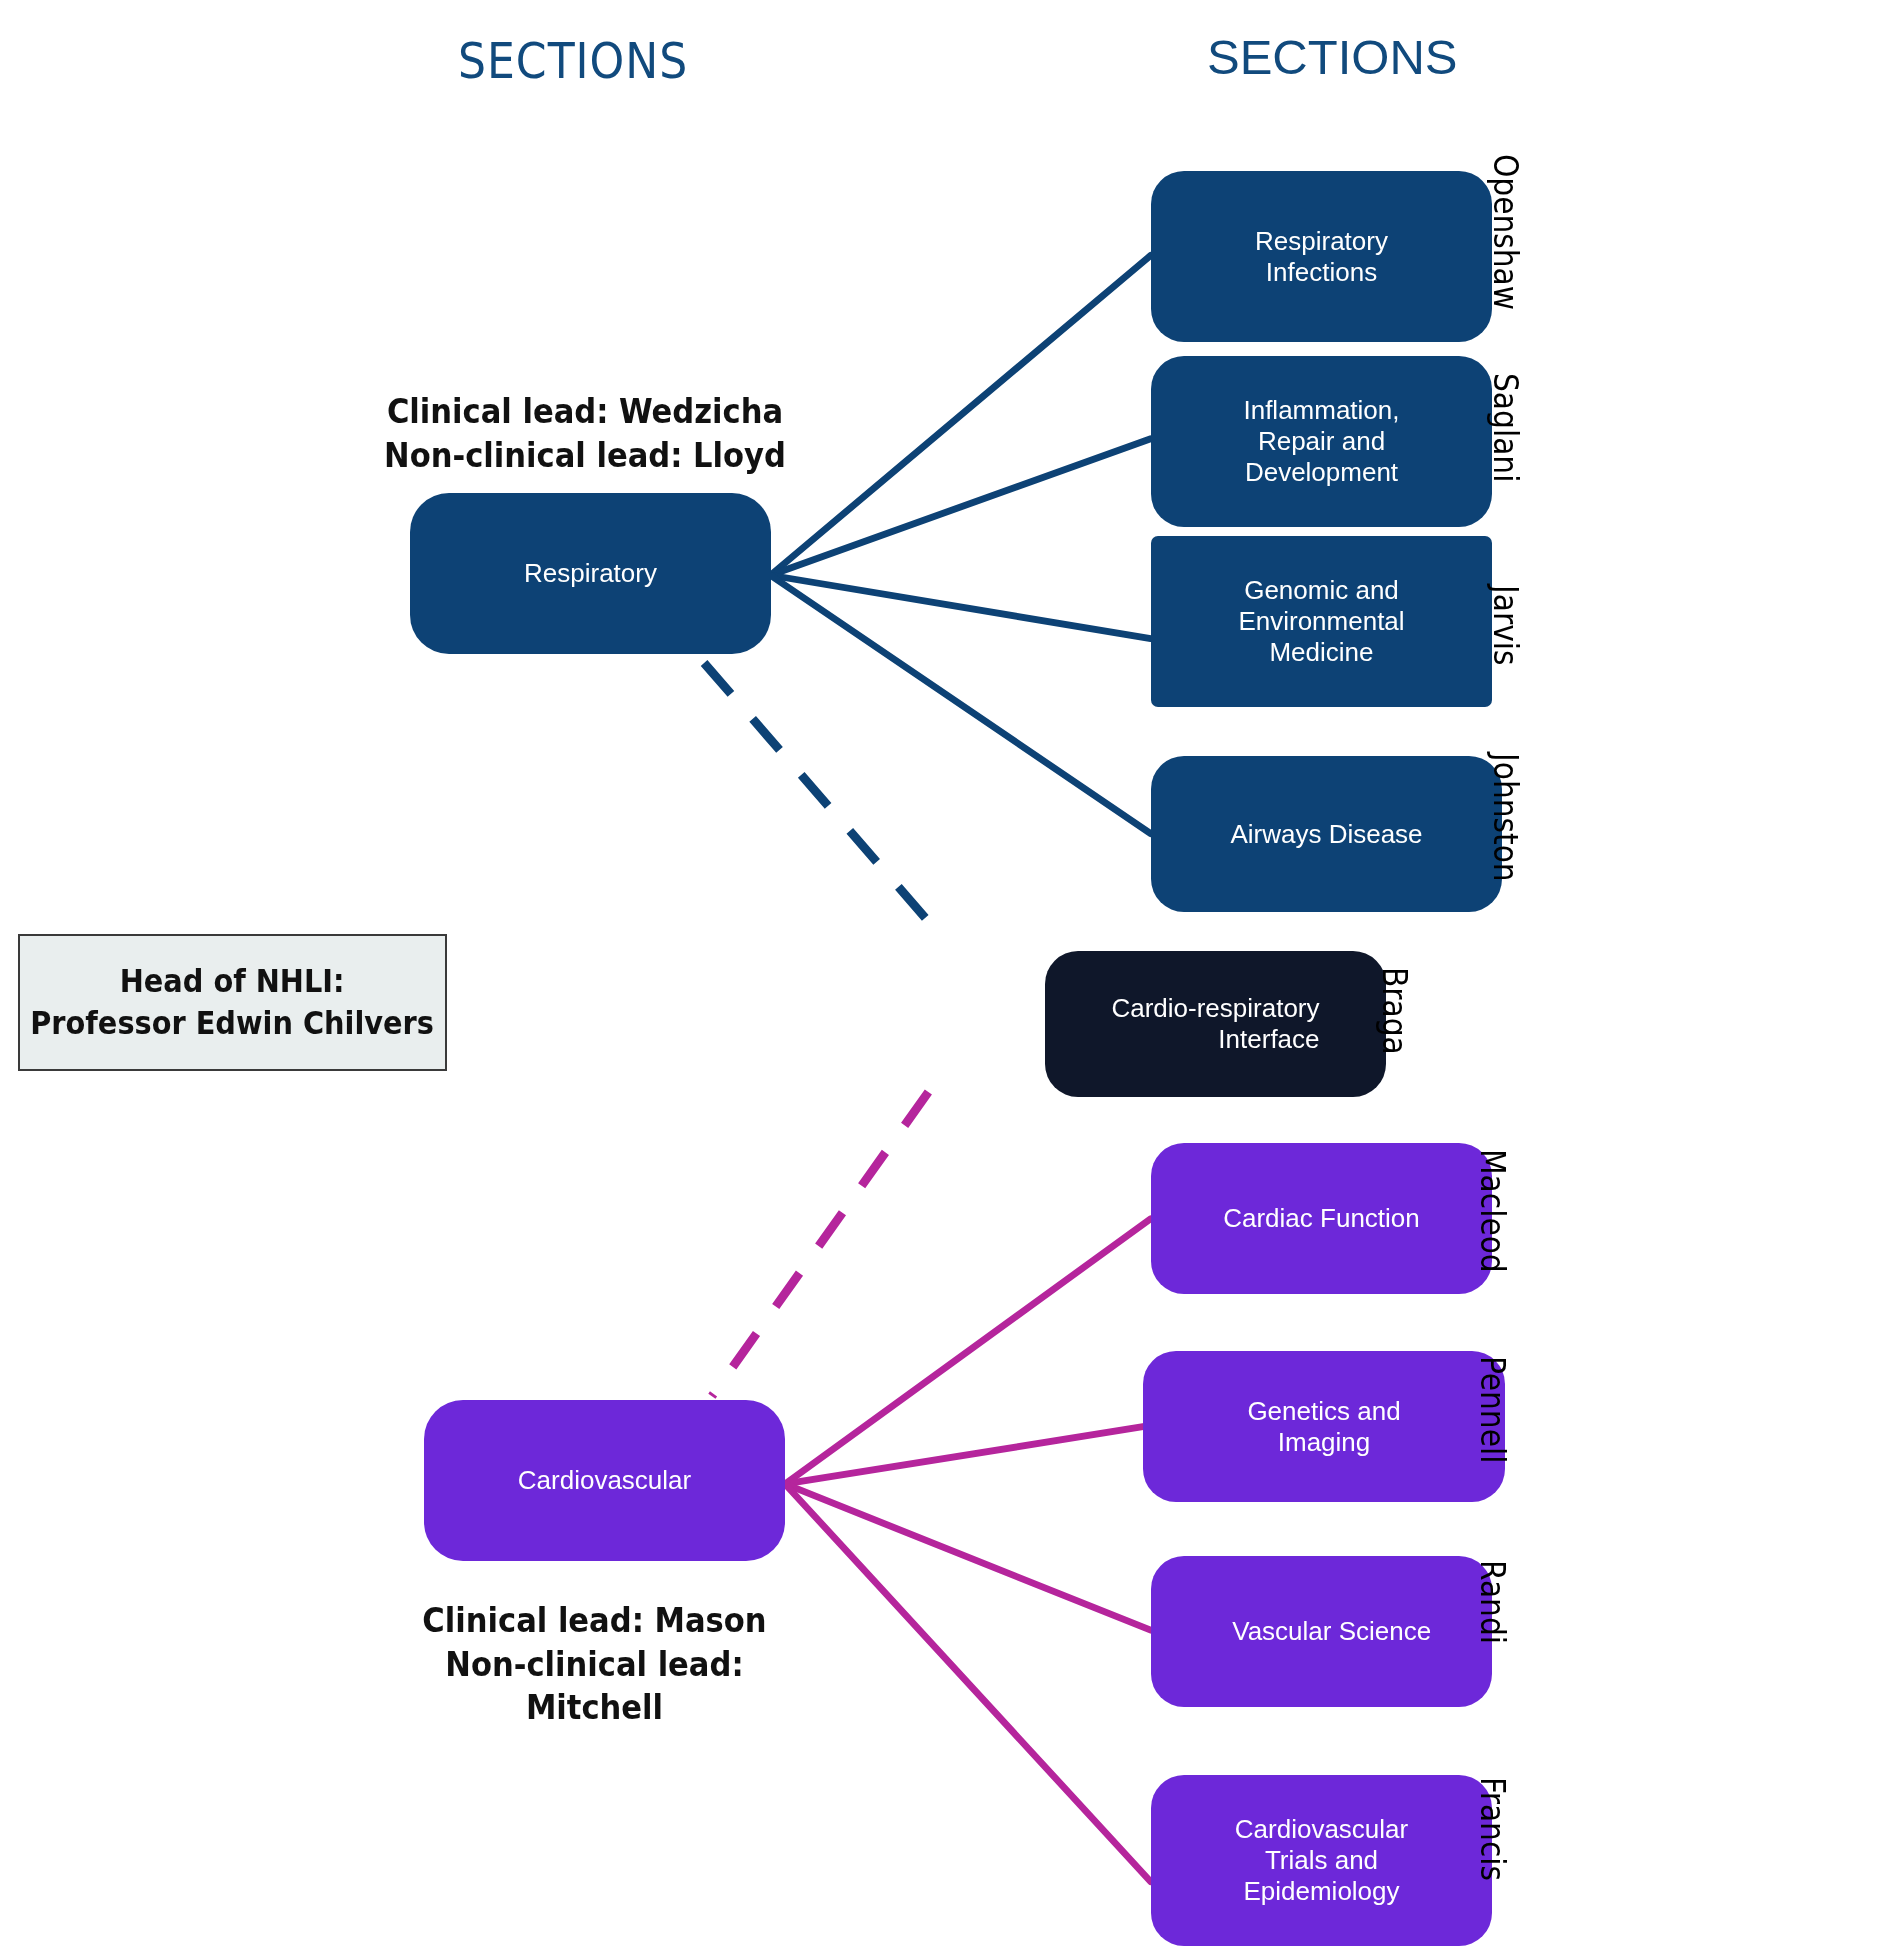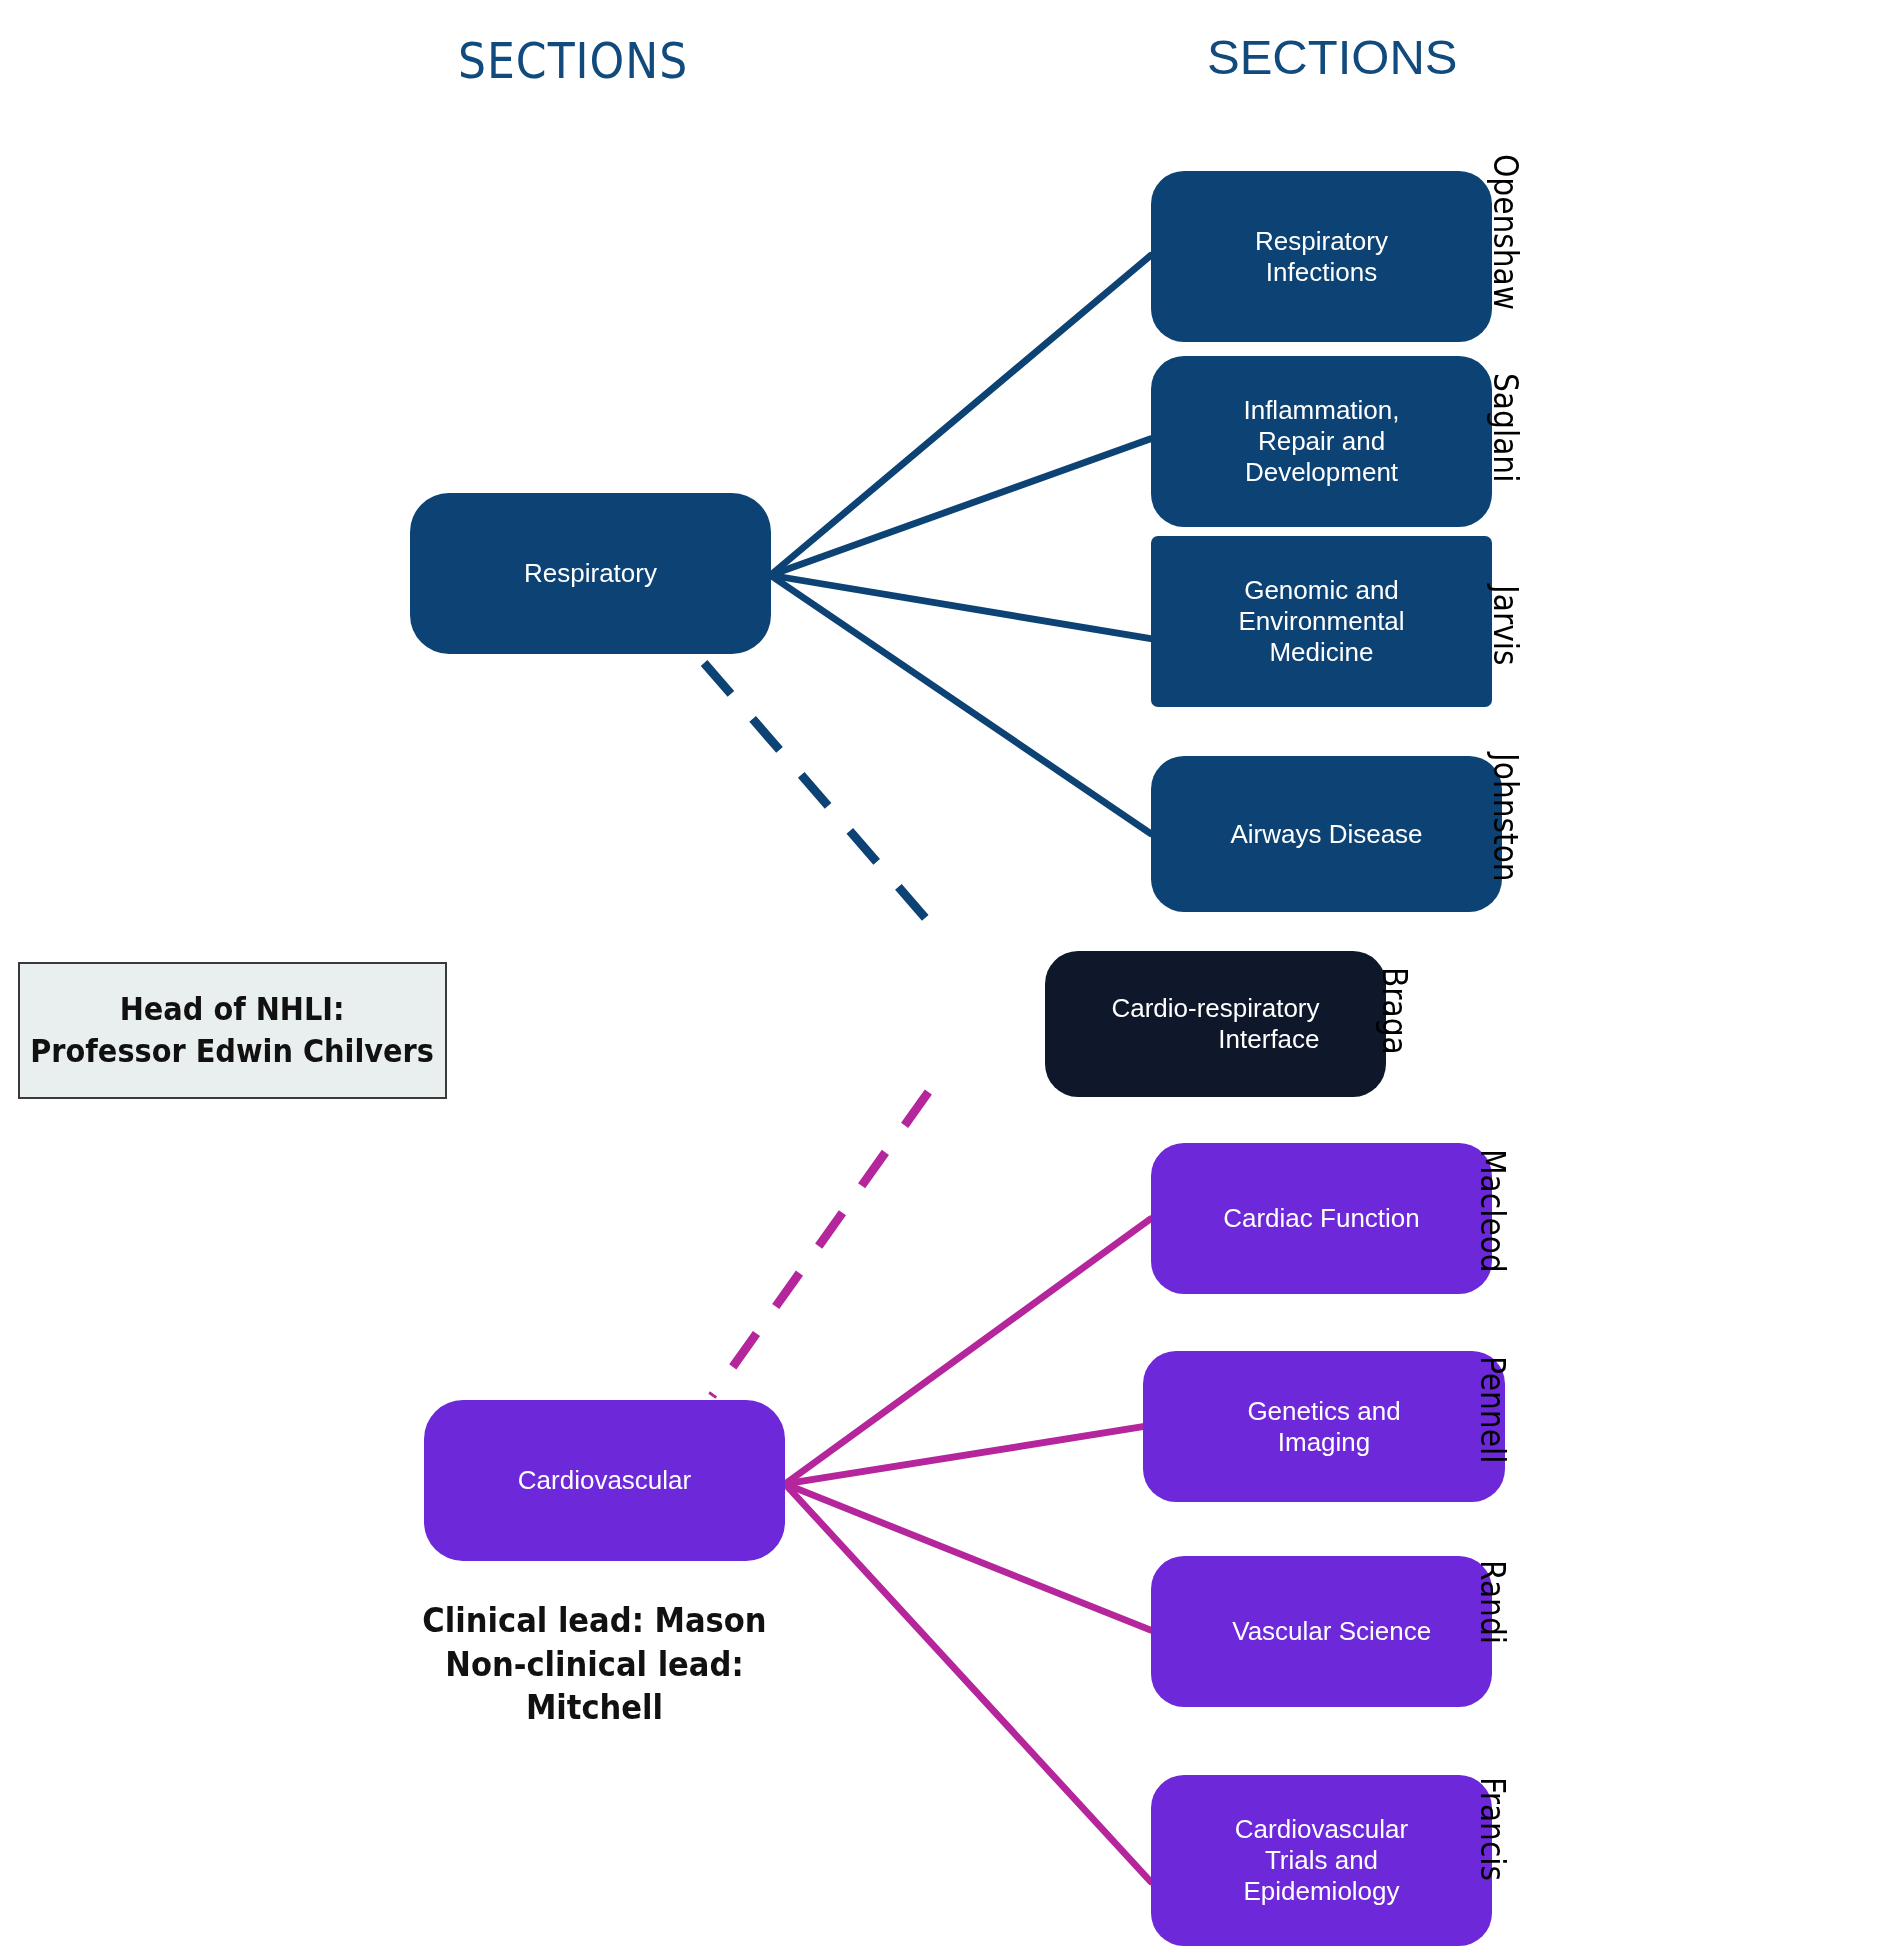--- a/index.html
+++ b/index.html
@@ -27,21 +27,21 @@
       transform-origin:0 0;transform:rotate(90deg);}
 
   .leads{position:absolute;text-align:center;color:#111111;font-weight:bold;
       font-family:"DejaVu Sans Condensed","Liberation Sans",sans-serif;
       font-size:34px;line-height:1.28;white-space:pre-line;}
 
   .headbox{position:absolute;background:#e9eeee;border:2px solid #3a3a3a;
       display:flex;align-items:center;justify-content:center;text-align:center;
       color:#111111;font-weight:bold;font-size:32px;line-height:1.3;
       font-family:"DejaVu Sans Condensed","Liberation Sans",sans-serif;
-      white-space:pre-line;box-sizing:border-box;margin-top:28px;}
+      white-space:pre-line;box-sizing:border-box;}
 </style>
 </head>
 <body>
 
 <div id="stage">
 
   <svg id="wires" viewBox="0 0 1934 2000" preserveAspectRatio="none">
     <g stroke="#0d4275" stroke-width="7" fill="none" stroke-linecap="round">
       <line x1="790" y1="590" x2="1180" y2="262"></line>
       <line x1="790" y1="590" x2="1180" y2="450"></line>
@@ -56,20 +56,21 @@
     </g>
     <line x1="722" y1="680" x2="952" y2="945" stroke="#0d4275" stroke-width="9" stroke-dasharray="42 34" stroke-linecap="butt"></line>
     <line x1="952" y1="1120" x2="730" y2="1432" stroke="#b5259c" stroke-width="9" stroke-dasharray="42 34" stroke-linecap="butt"></line>
   </svg>
 
   <div class="col-header" style="left:458px;top:33px;">SECTIONS</div>
   <div class="col-header wide" style="left:1207px;top:29px;">SECTIONS</div>
 
   <div class="headbox" style="left:17.6px;top:934px;width:429px;height:137px;">Head of NHLI:<br>Professor Edwin Chilvers</div>
 
+  <div class="leads" style="left:380px;top:390px;width:410px;">Clinical lead: Wedzicha<br>Non-clinical lead: Lloyd</div>
   <div class="node blue division" style="left:410px;top:493px;width:361px;height:161px;">Respiratory</div>
 
   <div class="node magenta division" style="left:424px;top:1400px;width:361px;height:161px;">Cardiovascular</div>
   <div class="leads" style="left:380px;top:1599px;width:429px;">Clinical lead: Mason<br>Non-clinical lead: Mitchell</div>
 
   <div class="node blue" style="left:1151px;top:171px;width:341px;height:171px;">Respiratory<br>Infections</div>
   <div class="vname" style="left:1525px;top:154px;">Openshaw</div>
 
   <div class="node blue" style="left:1151px;top:356px;width:341px;height:171px;">Inflammation,<br>Repair and<br>Development</div>
   <div class="vname" style="left:1525px;top:373px;">Saglani</div>

